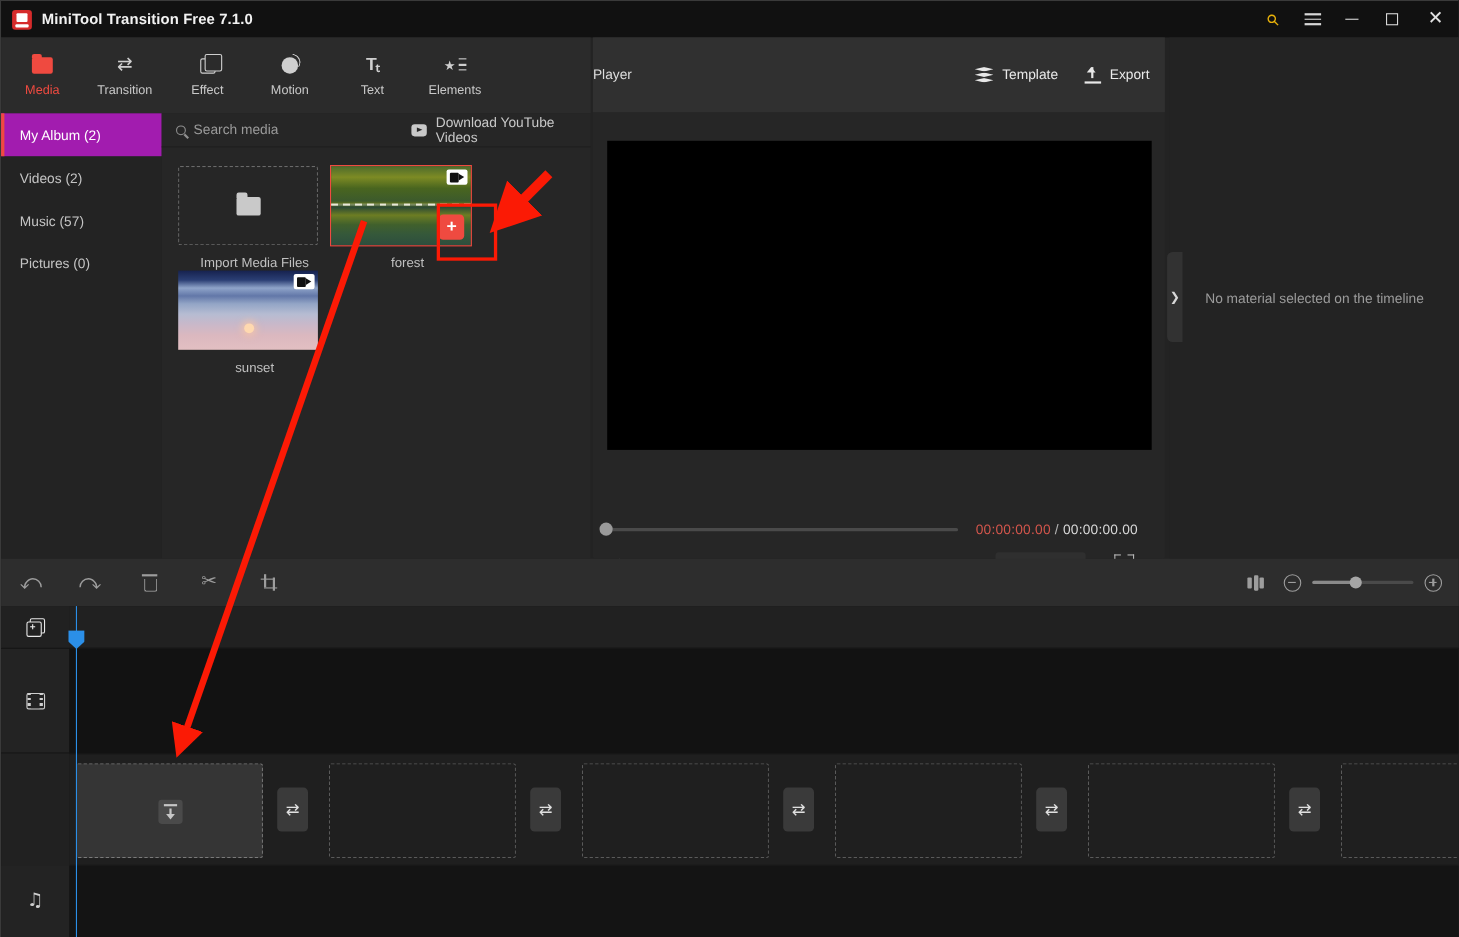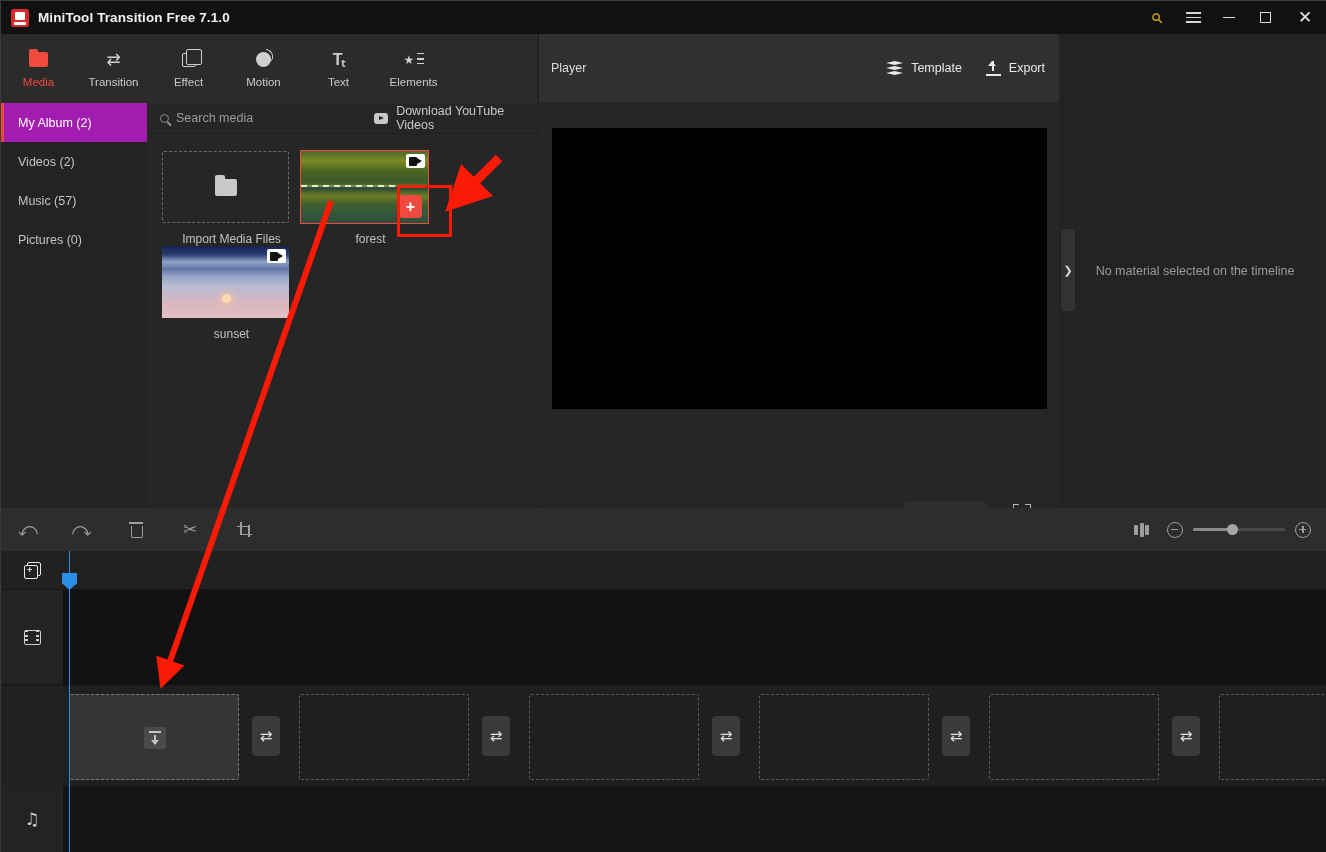--- a/index.html
+++ b/index.html
@@ -159,21 +159,21 @@
     display: flex; align-items: center; justify-content: center;
     font-size: 16px; line-height: 1; font-weight: bold;
   }
 
   
   .player {
     position: absolute; left: 538px; top: 33px; width: 520px; height: 474px;
     background: #262626; border-radius: 2px;
   }
   .player-head { height: 68px; display:flex; align-items:center; background:#303030; }
-  .player-title { margin-left: 12px; font-size: 12.5px; color:#dcdcdc; }
+  .player-title { font-size: 12.5px; color:#dcdcdc; }
   .ph-actions { margin-left:auto; display:flex; align-items:center; gap: 24px; margin-right: 14px; }
   .ph-btn { display:flex; align-items:center; gap:8px; color:#eaeaea; font-size:12.5px; }
   .ic-layers { width:17px; height:14px; position:relative; }
   .ic-layers i { position:absolute; left:0; width:17px; height:4px; background:#e8e8e8;
      clip-path: polygon(50% 0, 100% 50%, 50% 100%, 0 50%); }
   .ic-layers i:nth-child(1){ top:0 } .ic-layers i:nth-child(2){ top:5px } .ic-layers i:nth-child(3){ top:10px }
   .ic-export { width:15px; height:15px; position:relative; }
   .ic-export::before { content:""; position:absolute; left:6px; top:0; width:1.8px; height:10px; background:#e8e8e8; }
   .ic-export::after { content:""; position:absolute; left:0; bottom:0; width:15px; height:1.8px; background:#e8e8e8; }
   .ic-export .arr { position:absolute; left:2.5px; top:0; border-left:4.5px solid transparent; border-right:4.5px solid transparent; border-bottom:5px solid #e8e8e8; }
@@ -462,20 +462,30 @@
           <span class="ic-export">
               <span class="arr"></span>
             </span>
           <span>Export</span>
         </div>
       </div>
     </div>
 
     <div class="stage"></div>
 
+    <div class="seekrow">
+      <div class="seektrack">
+        <span class="seekknob"></span>
+      </div>
+      <div class="timecode">
+        <span class="tc-cur">00:00:00.00</span>
+        <span class="tc-sep">/</span>
+        <span class="tc-tot">00:00:00.00</span>
+      </div>
+    </div>
 
     <div class="ctrlrow">
       <div class="pbtn">
           <span class="tri"></span>
         </div>
       <div class="pbtn">
           <span class="prev"></span>
         </div>
       <div class="pbtn">
           <span class="next"></span>

